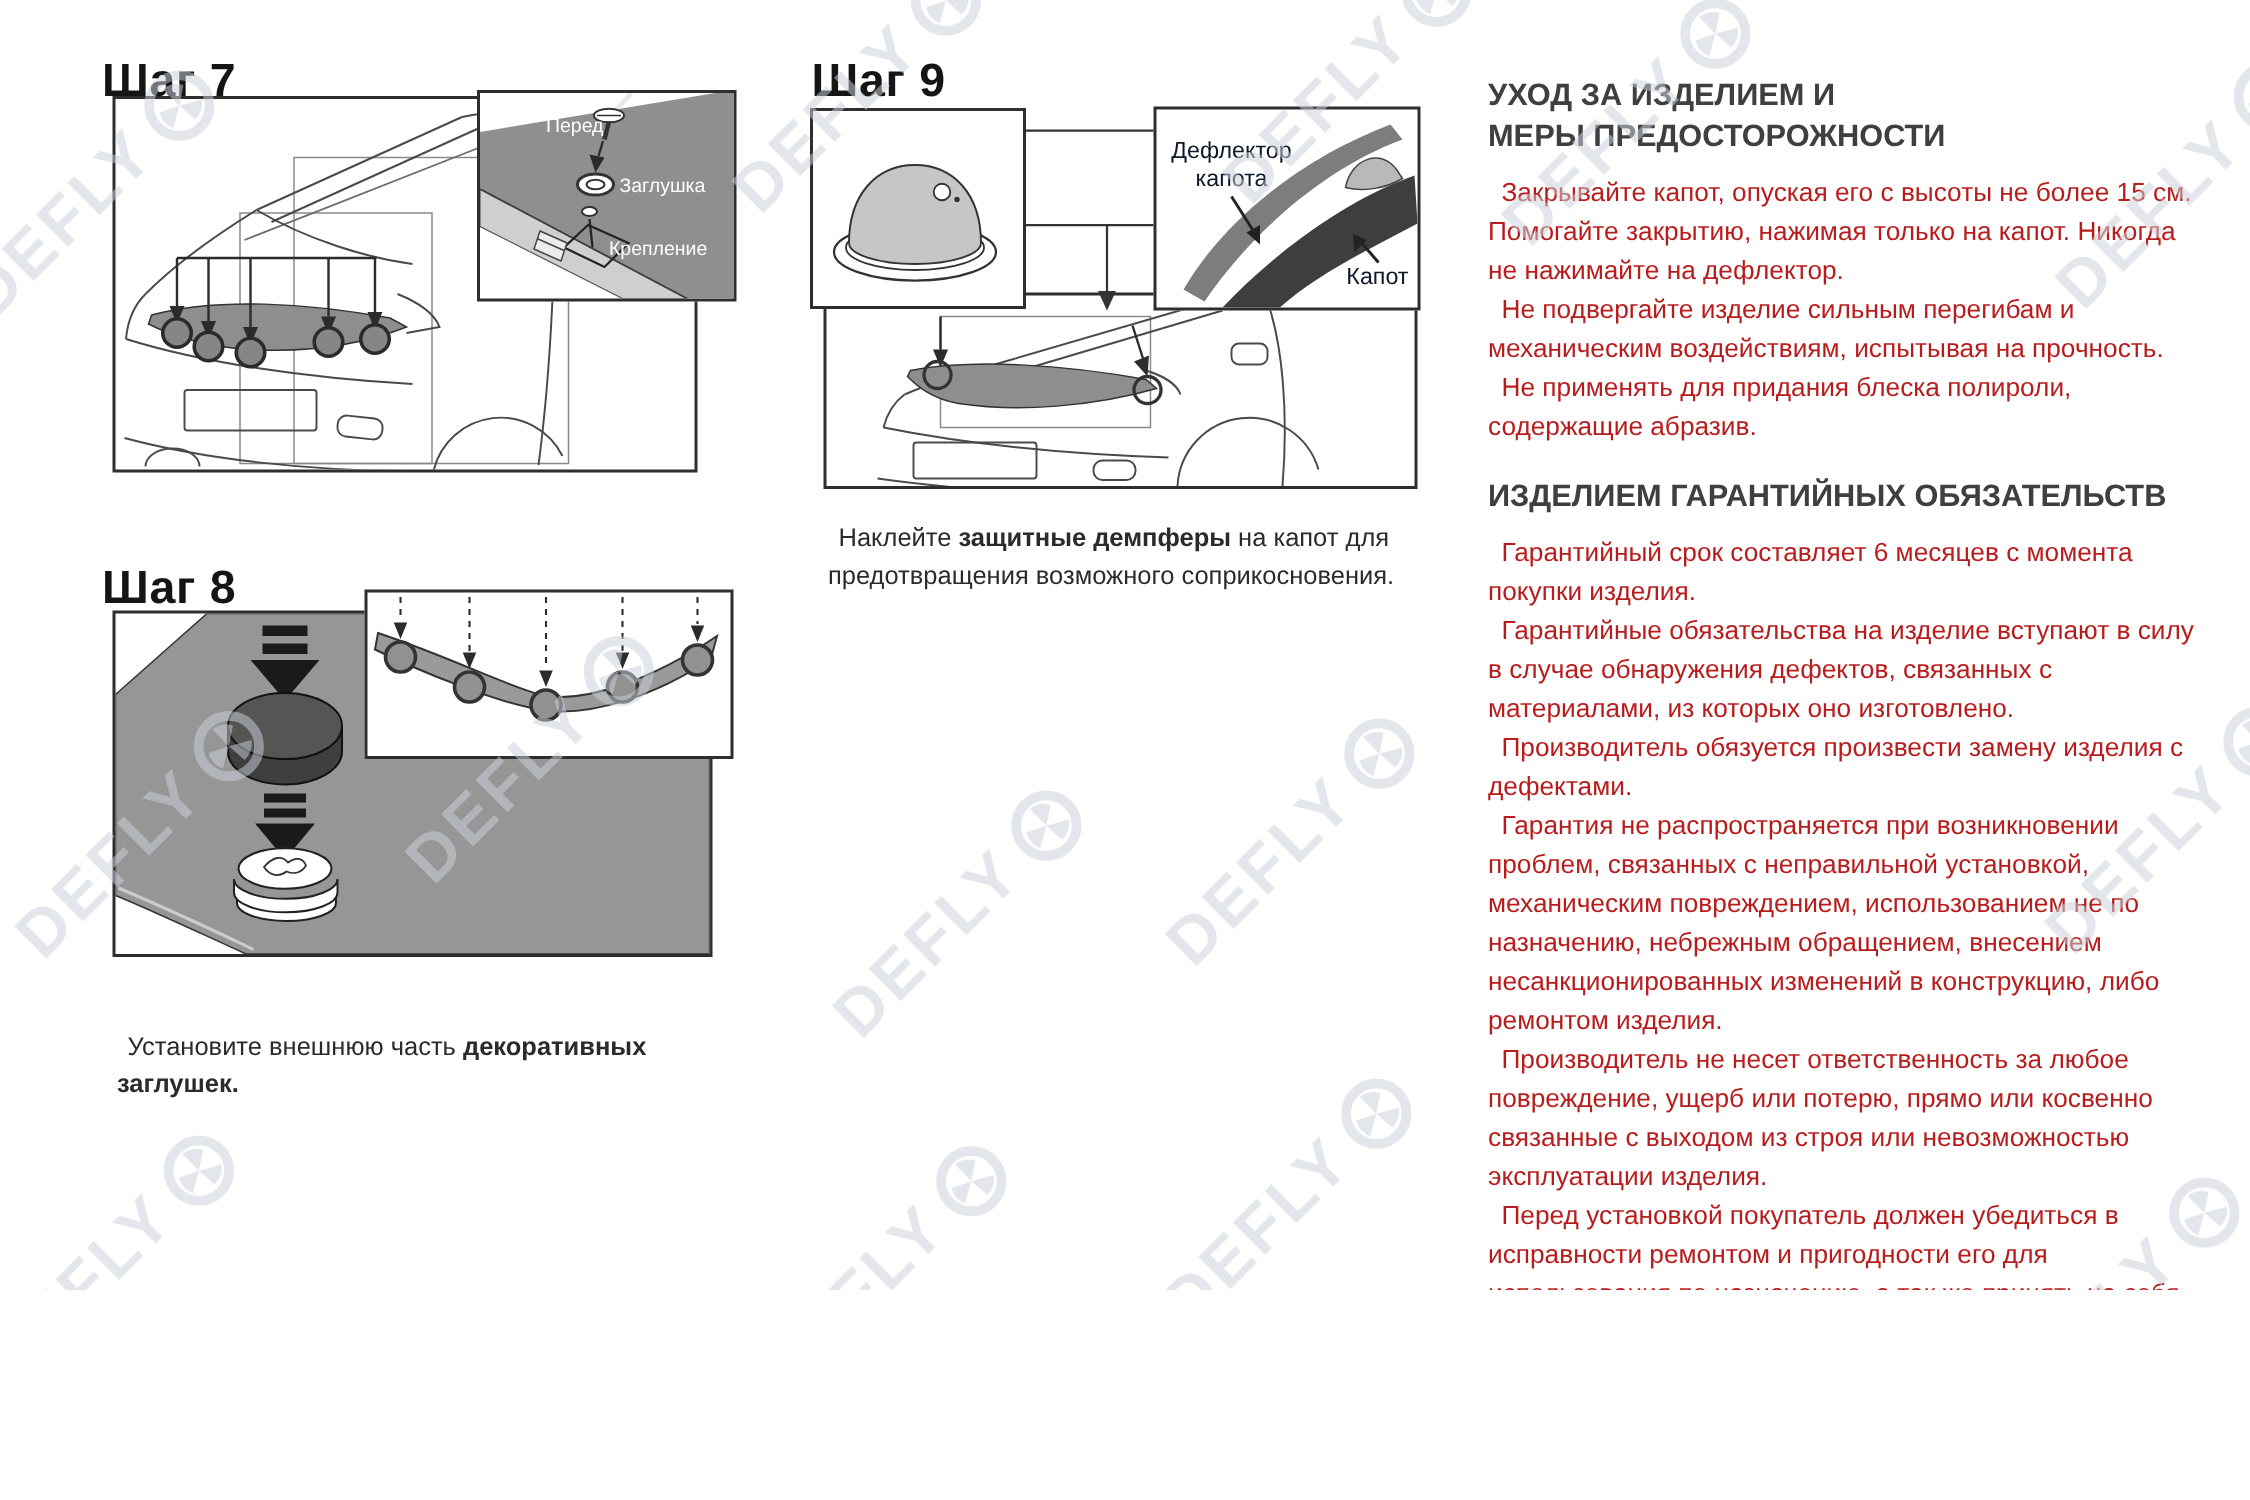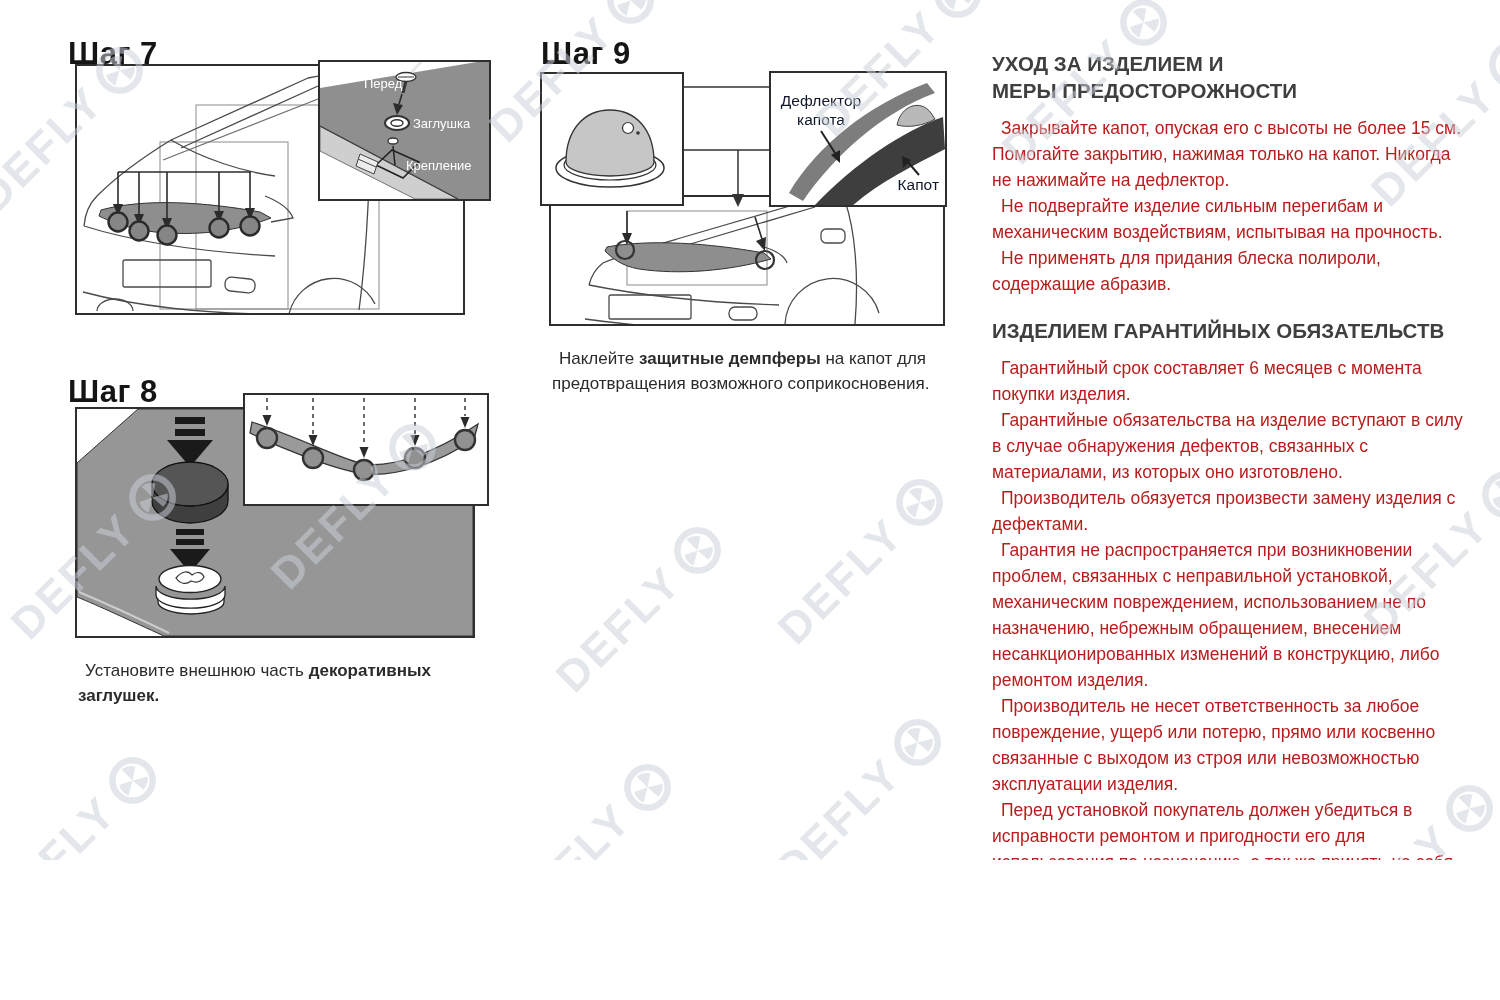--- a/index.html
+++ b/index.html
@@ -163,21 +163,21 @@
       <g fill="#919191" stroke="#333" stroke-width="2.4">
         <circle cx="22" cy="43" r="10"></circle>
         <circle cx="68" cy="63" r="10"></circle>
         <circle cx="119" cy="75" r="10"></circle>
         <circle cx="170" cy="63" r="10"></circle>
         <circle cx="220" cy="45" r="10"></circle>
       </g>
     </svg>
   </div>
 
-  <p class="caption" style="left:78px;top:641px;width:400px;"><span>Установите внешнюю часть </span><span class="b">декоративных заглушек.</span></p>
+  <p class="caption" style="left:78px;top:668px;width:400px;"><span>Установите внешнюю часть </span><span class="b">декоративных заглушек.</span></p>
 
   <div class="step-title" style="left:541px;top:36px;">Шаг 9</div>
 
   <div class="figbox" style="left:549px;top:195px;width:396px;height:131px;">
     <svg width="392" height="127" viewBox="0 0 392 127">
       <rect x="76" y="14" width="140" height="74" fill="none" stroke="#8a8a8a" stroke-width="1"></rect>
       <g fill="none" stroke="#4a4a4a" stroke-width="1.3">
         <path d="M256,4 L126,42"></path>
         <path d="M264,10 L136,48"></path>
         <path d="M256,4 C272,1 286,1 294,4"></path>

